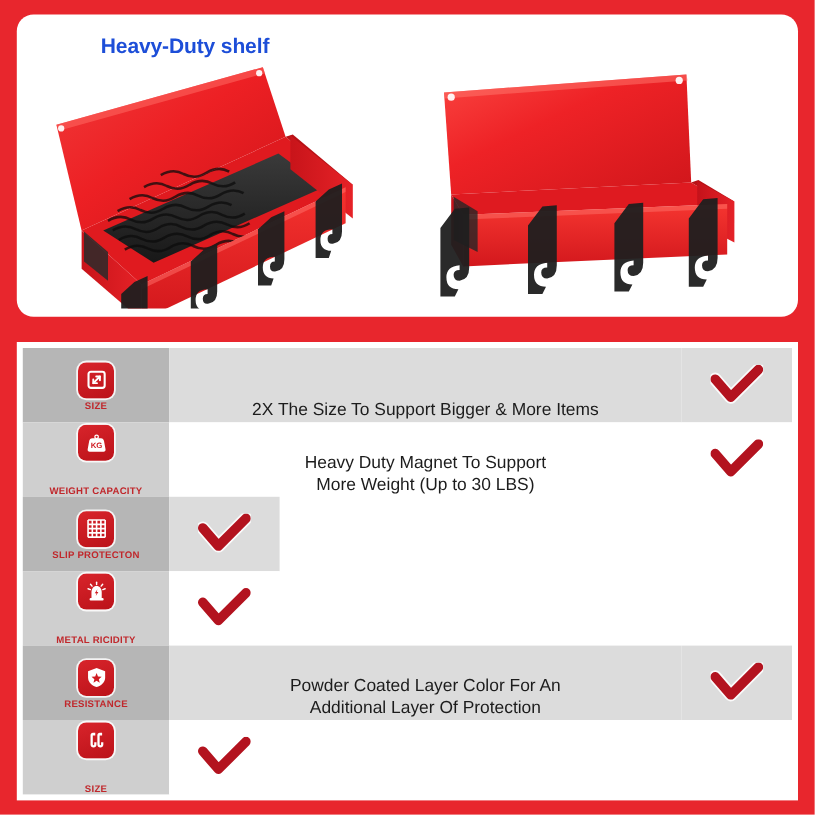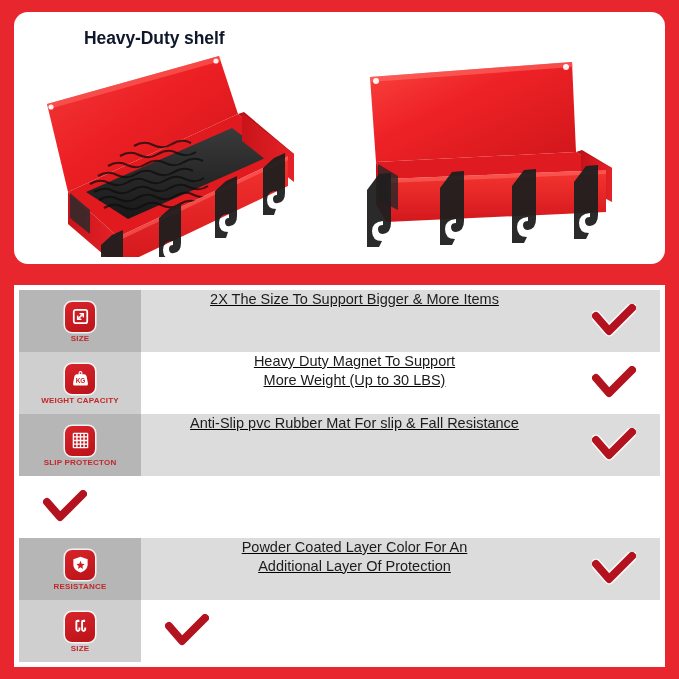--- a/index.html
+++ b/index.html
@@ -33,21 +33,21 @@
     border-radius: 14px;
     box-sizing: border-box;
     overflow: hidden;
   }
   .hero-title {
     position: absolute;
     left: 70px;
     top: 16px;
     font-size: 17.5px;
     font-weight: bold;
-    color: #0f172a;
+    color: #1d4ed8;
     letter-spacing: -0.1px;
     white-space: nowrap;
   }
 
   
   .product {
     position: absolute;
     top: 40px;
   }
   .product.left  { left: 28px;  width: 290px; height: 205px; }
@@ -84,21 +84,21 @@
     width: 122px;
     flex: 0 0 122px;
     display: flex;
     flex-direction: column;
     align-items: center;
     justify-content: center;
     box-sizing: border-box;
     padding-top: 2px;
   }
   .icon-cell.shade-a { background: #b6b6b6; }
-  .icon-cell.shade-b { background: #cfcfcf; }
+  .icon-cell.shade-b { background: #cfcfcf; justify-content: space-between; }
 
   .badge {
     width: 30px;
     height: 30px;
     border-radius: 7px;
     background: #cf1b22;
     background-image: linear-gradient(160deg, #d8242b 0%, #bb1219 100%);
     box-shadow: 0 0 0 1.5px rgba(255,255,255,0.85);
     display: flex;
     align-items: center;
@@ -115,25 +115,24 @@
     letter-spacing: 0.2px;
     text-align: center;
     line-height: 1;
     white-space: nowrap;
   }
 
   
   .text-cell {
     flex: 1 1 auto;
     display: flex;
-    align-items: flex-start;
+    align-items: flex-end;
     justify-content: center;
     box-sizing: border-box;
     padding: 0 26px;
-    text-decoration: underline;
   }
   .text-cell.shade-a { background: #dcdcdc; }
   .text-cell.shade-b { background: #ffffff; }
   .feature-text {
     font-size: 14.5px;
     color: #1c1c1c;
     text-align: center;
     line-height: 1.28;
     white-space: pre-line;
   }
@@ -321,34 +320,48 @@
           <div class="badge">
             <svg width="19" height="19" viewBox="0 0 24 24">
               <g stroke="#ffffff" stroke-width="1.7">
                 <path d="M3 3 V21 M7.5 3 V21 M12 3 V21 M16.5 3 V21 M21 3 V21"></path>
                 <path d="M3 3 H21 M3 7.5 H21 M3 12 H21 M3 16.5 H21 M3 21 H21"></path>
               </g>
             </svg>
           </div>
           <div class="icon-caption">SLIP PROTECTON</div>
         </div>
-        <div class="text-cell shade-a">
-          <div class="feature-text">Anti-Slip pvc Rubber Mat For slip &amp; Fall Resistance</div>
-        </div>
         <div class="check-cell shade-a">
           <span class="check-mark">
             <svg width="44" height="34" viewBox="0 0 44 34">
               <path d="M4 12 L17 27 L40 4" fill="none" stroke="#ffffff" stroke-width="11" stroke-linecap="round" stroke-linejoin="round" opacity="0.85"></path>
               <path d="M4 12 L17 27 L40 4" fill="none" stroke="#b3131f" stroke-width="8" stroke-linecap="round" stroke-linejoin="round"></path>
             </svg>
           </span>
         </div>
       </div>
 
       <div class="feature-row">
+        <div class="icon-cell shade-b">
+          <div class="badge">
+            <svg width="19" height="19" viewBox="0 0 24 24">
+              <g stroke="#ffffff" stroke-width="1.5" stroke-linecap="round">
+                <path d="M12 1.4 V4"></path>
+                <path d="M5.6 3.6 L7.2 5.6"></path>
+                <path d="M18.4 3.6 L16.8 5.6"></path>
+                <path d="M3 8.4 L5.4 9.3"></path>
+                <path d="M21 8.4 L18.6 9.3"></path>
+              </g>
+              <path d="M12 5.6 C8.8 5.6 6.6 8.4 6.6 12.4 L6.6 18.2 L17.4 18.2 L17.4 12.4 C17.4 8.4 15.2 5.6 12 5.6 Z" fill="#ffffff"></path>
+              <rect x="4.6" y="18.2" width="14.8" height="2.6" rx="1.2" fill="#ffffff"></rect>
+              <path d="M12.9 8.9 L10.1 13.1 L11.9 13.1 L11.1 16.1 L13.9 11.9 L12.1 11.9 Z" fill="#cf1b22"></path>
+            </svg>
+          </div>
+          <div class="icon-caption">METAL RICIDITY</div>
+        </div>
         <div class="check-cell shade-b">
           <span class="check-mark">
             <svg width="44" height="34" viewBox="0 0 44 34">
               <path d="M4 12 L17 27 L40 4" fill="none" stroke="#ffffff" stroke-width="11" stroke-linecap="round" stroke-linejoin="round" opacity="0.85"></path>
               <path d="M4 12 L17 27 L40 4" fill="none" stroke="#b3131f" stroke-width="8" stroke-linecap="round" stroke-linejoin="round"></path>
             </svg>
           </span>
         </div>
       </div>
 

